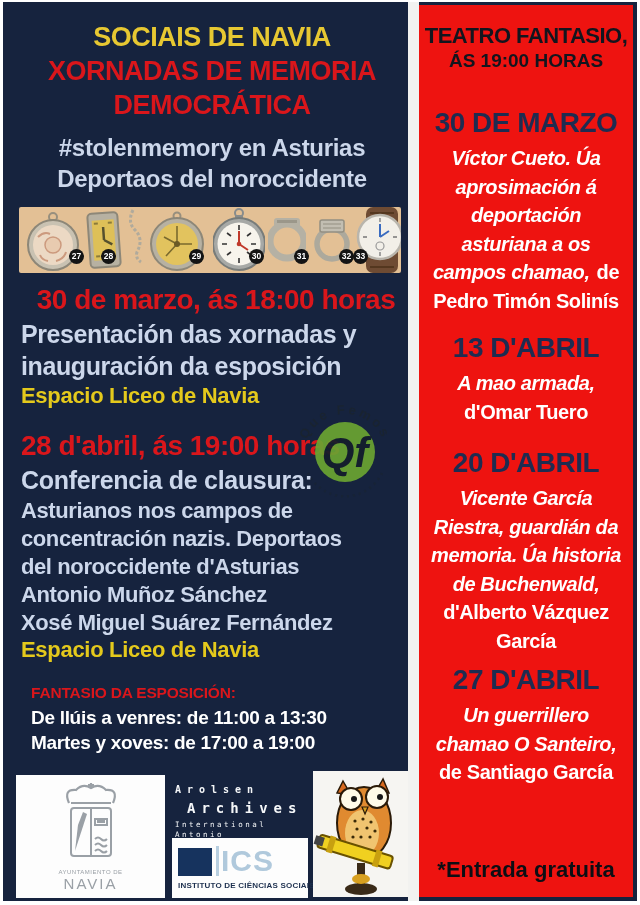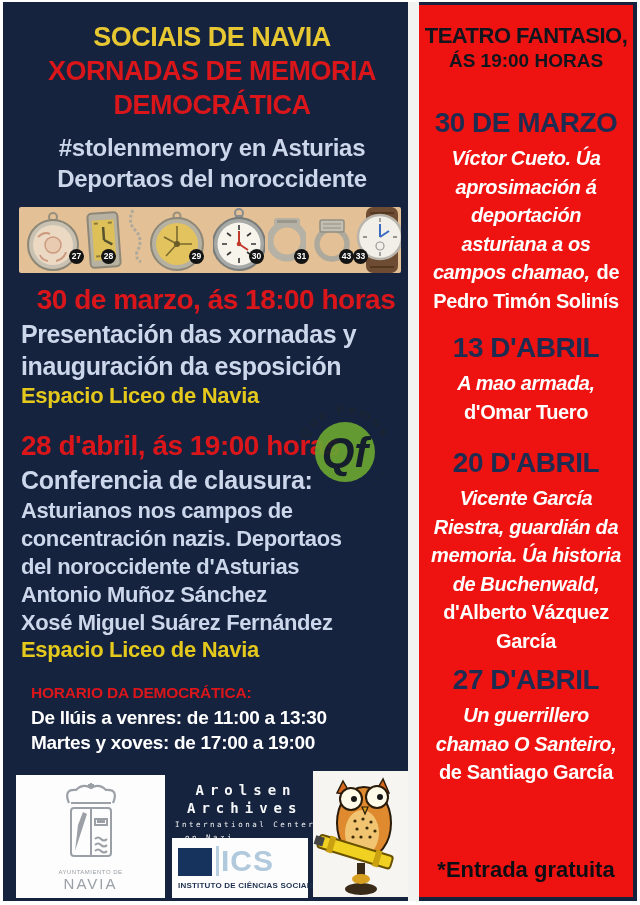--- a/index.html
+++ b/index.html
@@ -54,21 +54,21 @@
   .sponsors-heading{color:var(--accent-red);font-size:14px;font-weight:800;line-height:22px;margin-top:2px;padding-left:4px;}
 
   
   .stamp{left:285px;top:393px;width:114px;height:114px;opacity:.93;z-index:5;}
 
   
   .navia-box{left:13px;top:773px;width:149px;height:123px;background:#fdfdfd;text-align:center;}
   .navia-caption-small{color:#9aa0a6;font-size:6px;letter-spacing:.5px;margin-top:2px;}
   .navia-caption-large{color:#9aa0a6;font-size:15px;letter-spacing:2px;font-weight:400;}
   .arolsen-block{left:172px;top:779px;width:142px;color:#f4f6f8;font-family:"DejaVu Sans Mono","Liberation Mono",monospace;}
-  .arolsen-line1{font-size:14px;letter-spacing:6px;line-height:18px;font-weight:700;text-align:center;}
+  .arolsen-line1{font-size:10px;letter-spacing:6px;line-height:18px;font-weight:700;}
   .arolsen-line2{font-size:14px;letter-spacing:6px;line-height:18px;font-weight:700;padding-left:12px;}
   .arolsen-sub{font-size:7.5px;letter-spacing:2.5px;line-height:10px;margin-top:3px;}
   .arolsen-sub2{padding-left:10px;}
   .ics-box{left:169px;top:836px;width:136px;height:60px;background:#fdfdfd;padding:6px 6px 0 6px;}
   .ics-row{display:flex;align-items:flex-end;height:32px;}
   .ics-square{width:34px;height:28px;background:#16335e;}
   .ics-bar{width:3px;height:30px;background:#b8cfe0;margin-left:4px;}
   .ics-letters{color:#b0c9dc;font-size:30px;font-weight:800;letter-spacing:1px;line-height:30px;margin-left:2px;}
   .ics-caption{color:#1c2f4e;font-size:8px;font-weight:800;letter-spacing:.2px;margin-top:5px;white-space:nowrap;}
   .owl-box{left:310px;top:769px;width:97px;height:126px;background:#f6f5f2;}
@@ -161,21 +161,21 @@
         <path d="M24,11 v4 M24,45 v4 M7,30 h4 M37,30 h4"></path>
       </g>
       <circle cx="24" cy="39" r="4" fill="none" stroke="#999" stroke-width="1.2"></circle>
       <path d="M24,30 L24,17 M24,30 L33,24" stroke="#3a6bc0" stroke-width="2"></path>
     </svg>
     <span class="badge" style="left:50px">27</span>
     <span class="badge" style="left:82px">28</span>
     <span class="badge" style="left:170px">29</span>
     <span class="badge" style="left:230px">30</span>
     <span class="badge" style="left:275px">31</span>
-    <span class="badge" style="left:320px">43</span>
+    <span class="badge" style="left:320px">32</span>
     <span class="badge" style="left:334px">33</span>
   </div>
 
   <div class="abs event1">
     <div class="event-date">30 de marzo, ás 18:00 horas</div>
     <div class="event-line">Presentación das xornadas y</div>
     <div class="event-line">inauguración da esposición</div>
     <div class="venue">Espacio Liceo de Navia</div>
   </div>
 
@@ -196,21 +196,21 @@
       </defs>
     <circle cx="57" cy="57" r="30" fill="#6aa332"></circle>
     <text x="57" y="72" text-anchor="middle" font-size="42" font-weight="800" font-style="italic" fill="#141e2c">Qf</text>
     <text font-size="13" font-weight="700" fill="#1a2430" letter-spacing="3">
       <textPath href="#arcTop" startOffset="50%" text-anchor="middle">Que Femos</textPath>
     </text>
     <path d="M20,78 A41,41 0 0 0 94,78" fill="none" stroke="#1a2430" stroke-width="2.5" stroke-dasharray="2,4" opacity=".55"></path>
   </svg>
 
   <div class="abs schedule">
-    <div class="schedule-heading">HORARIO DA DEMOCRÁTICA:</div>
+    <div class="schedule-heading">FANTASIO DA ESPOSICIÓN:</div>
     <div class="schedule-line">De llúis a venres: de 11:00 a 13:30</div>
     <div class="schedule-line">Martes y xoves: de 17:00 a 19:00</div>
   </div>
 
   <div class="abs navia-box">
     <svg width="92" height="82" viewBox="0 0 92 82" style="margin-top:6px;">
       <g fill="none" stroke="#9aa0a6" stroke-width="2.2">
         <path d="M24,22 Q18,8 31,9 Q38,2 46,7 Q54,2 61,9 Q74,8 68,22"></path>
         <path d="M26,22 h40"></path>
         <path d="M46,2 v5 M43,4 h6"></path>
@@ -225,21 +225,21 @@
         <path d="M50,58 q3,-3 6,0 t6,0 M50,64 q3,-3 6,0 t6,0 M50,70 q3,-3 6,0 t6,0"></path>
       </g>
     </svg>
     <div class="navia-caption-small">AYUNTAMIENTO DE</div>
     <div class="navia-caption-large">NAVIA</div>
   </div>
 
   <div class="abs arolsen-block">
     <div class="arolsen-line1">Arolsen</div>
     <div class="arolsen-line2">Archives</div>
-    <div class="arolsen-sub">International Center</div>
+    <div class="arolsen-sub">International Antonio</div>
     <div class="arolsen-sub arolsen-sub2">on Nazi Persecution</div>
   </div>
 
   <div class="abs ics-box">
     <div class="ics-row">
       <div class="ics-square"></div>
       <div class="ics-bar"></div>
       <span class="ics-letters">ICS</span>
     </div>
     <div class="ics-caption">INSTITUTO DE CIÊNCIAS SOCIAIS</div>

